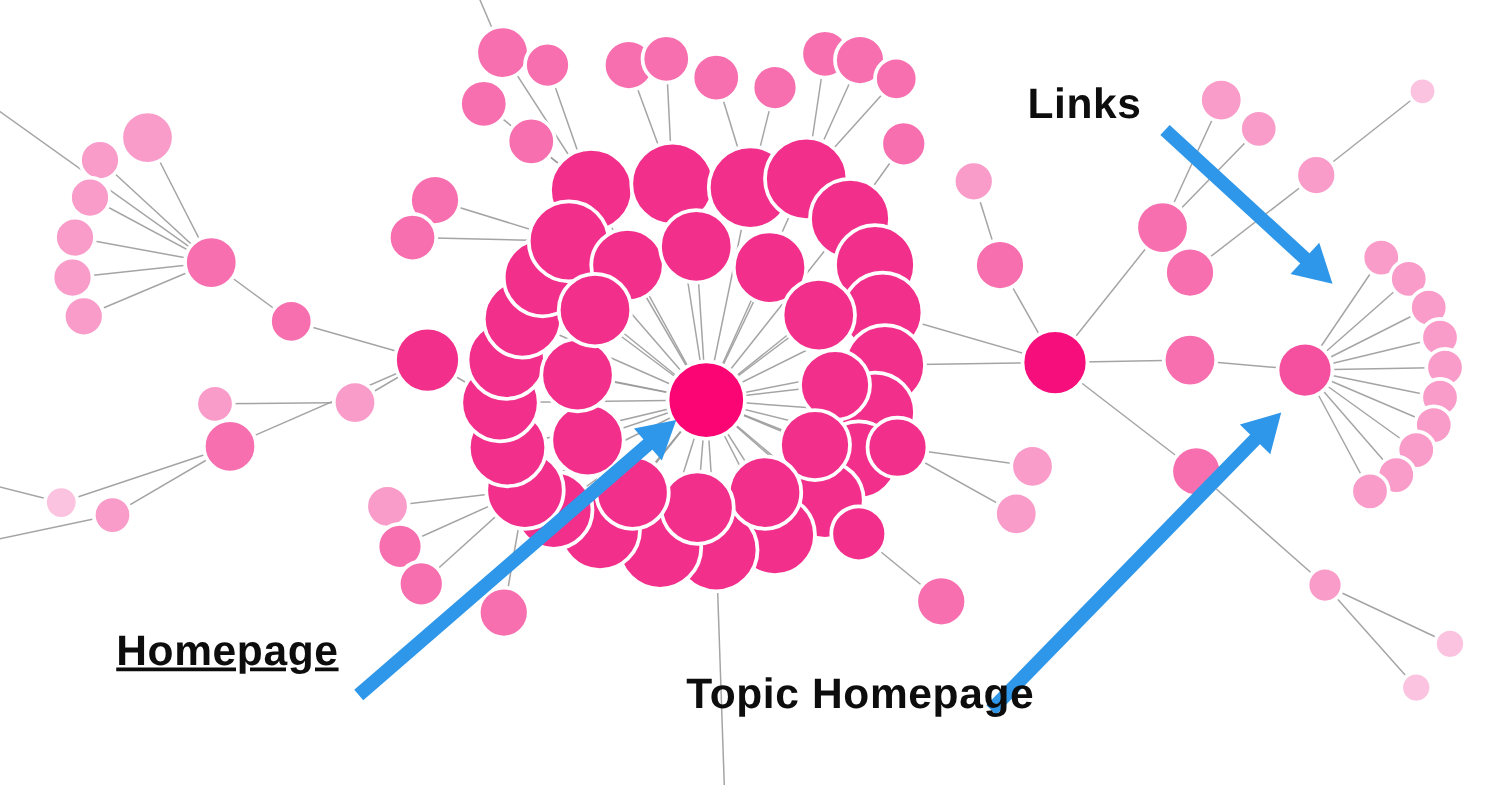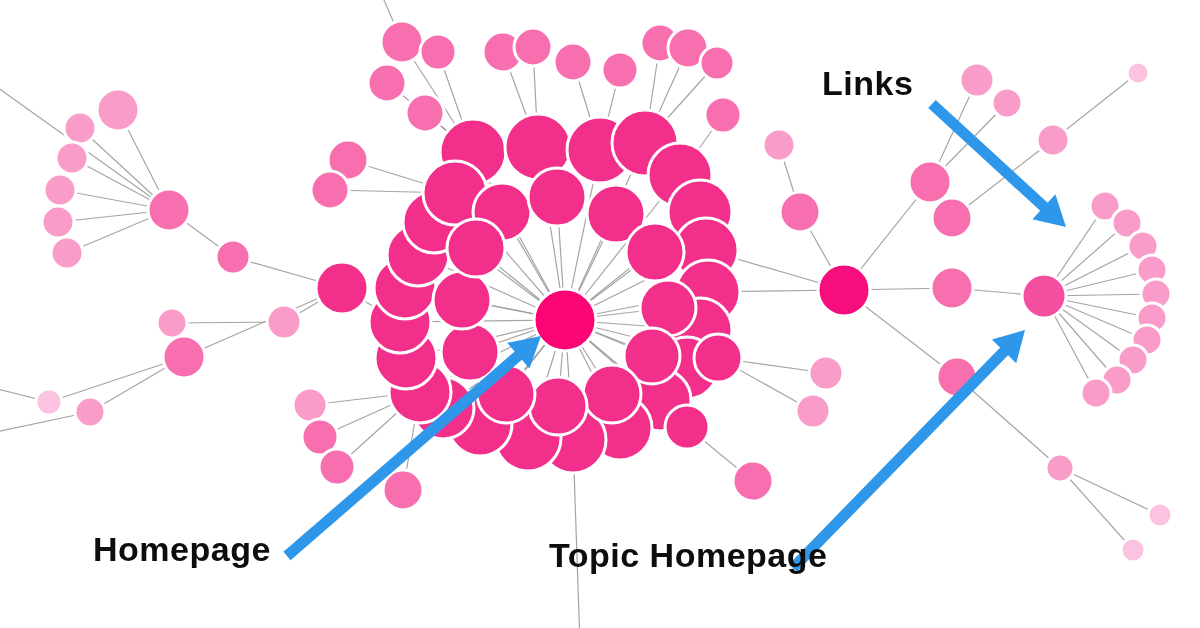--- a/index.html
+++ b/index.html
@@ -234,15 +234,15 @@
     <g>
         <line x1="287" y1="556" x2="522.8587496852799" y2="351.7128939733796" stroke="#2E97E9" stroke-width="11" stroke-linecap="butt"></line>
         <polygon points="541,336 529.4534036710771,368.49116977298456 507.1934705421227,342.7910651604644" fill="#2E97E9"></polygon>
         <line x1="793" y1="568" x2="1008.2474477567578" y2="347.1858079047055" stroke="#2E97E9" stroke-width="11" stroke-linecap="butt"></line>
         <polygon points="1025,330 1016.2325902951135,363.34865105317846 991.8860290967808,339.6158687085852" fill="#2E97E9"></polygon>
         <line x1="932" y1="104" x2="1048.3192586644223" y2="210.77066280390994" stroke="#2E97E9" stroke-width="11" stroke-linecap="butt"></line>
         <polygon points="1066,227 1032.4032928166305,219.23718695092168 1055.394853844425,194.1894700588532" fill="#2E97E9"></polygon>
       </g>
   </svg>
   <div class="lbl" style="left: 822px; top: 64px; color: rgb(13, 13, 13);">Links</div>
-  <div class="lbl" style="left: 93px; top: 530px; color: rgb(13, 13, 13);">Homepage</div>
+  <div class="lbl" style="left: 93px; top: 502px; color: rgb(13, 13, 13); text-decoration: underline;">Homepage</div>
   <div class="lbl" style="left: 549px; top: 536px; color: rgb(13, 13, 13);">Topic Homepage</div>
 </div>
 
 </body></html>

